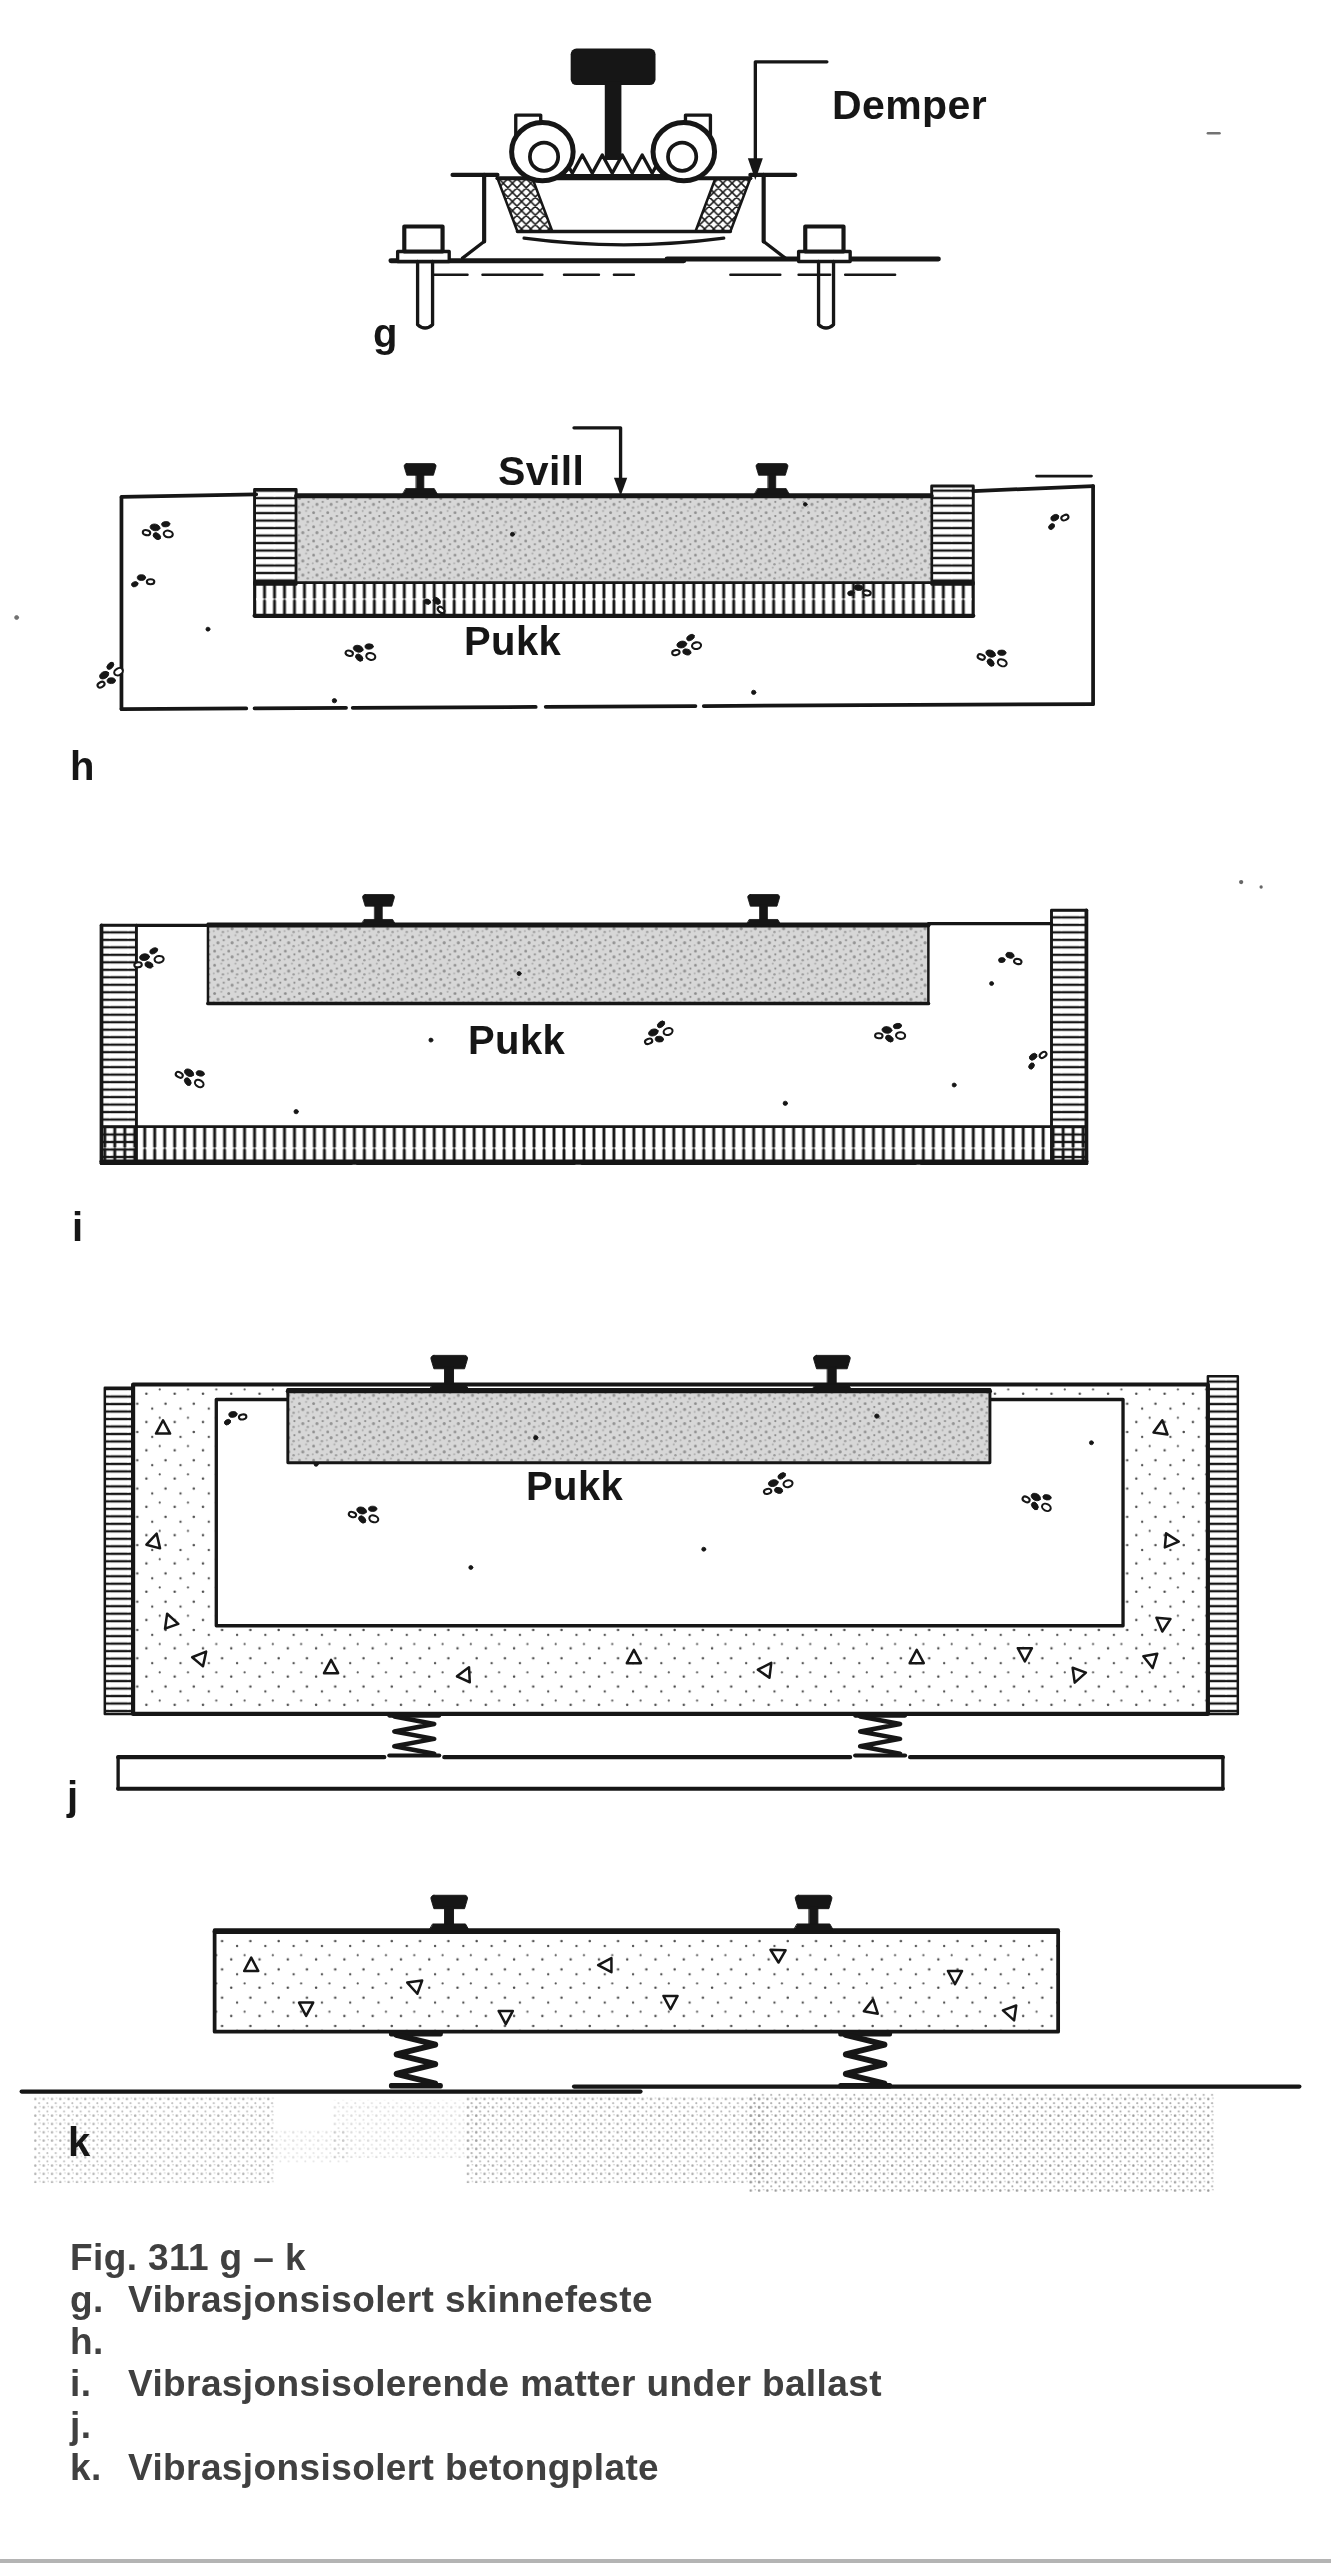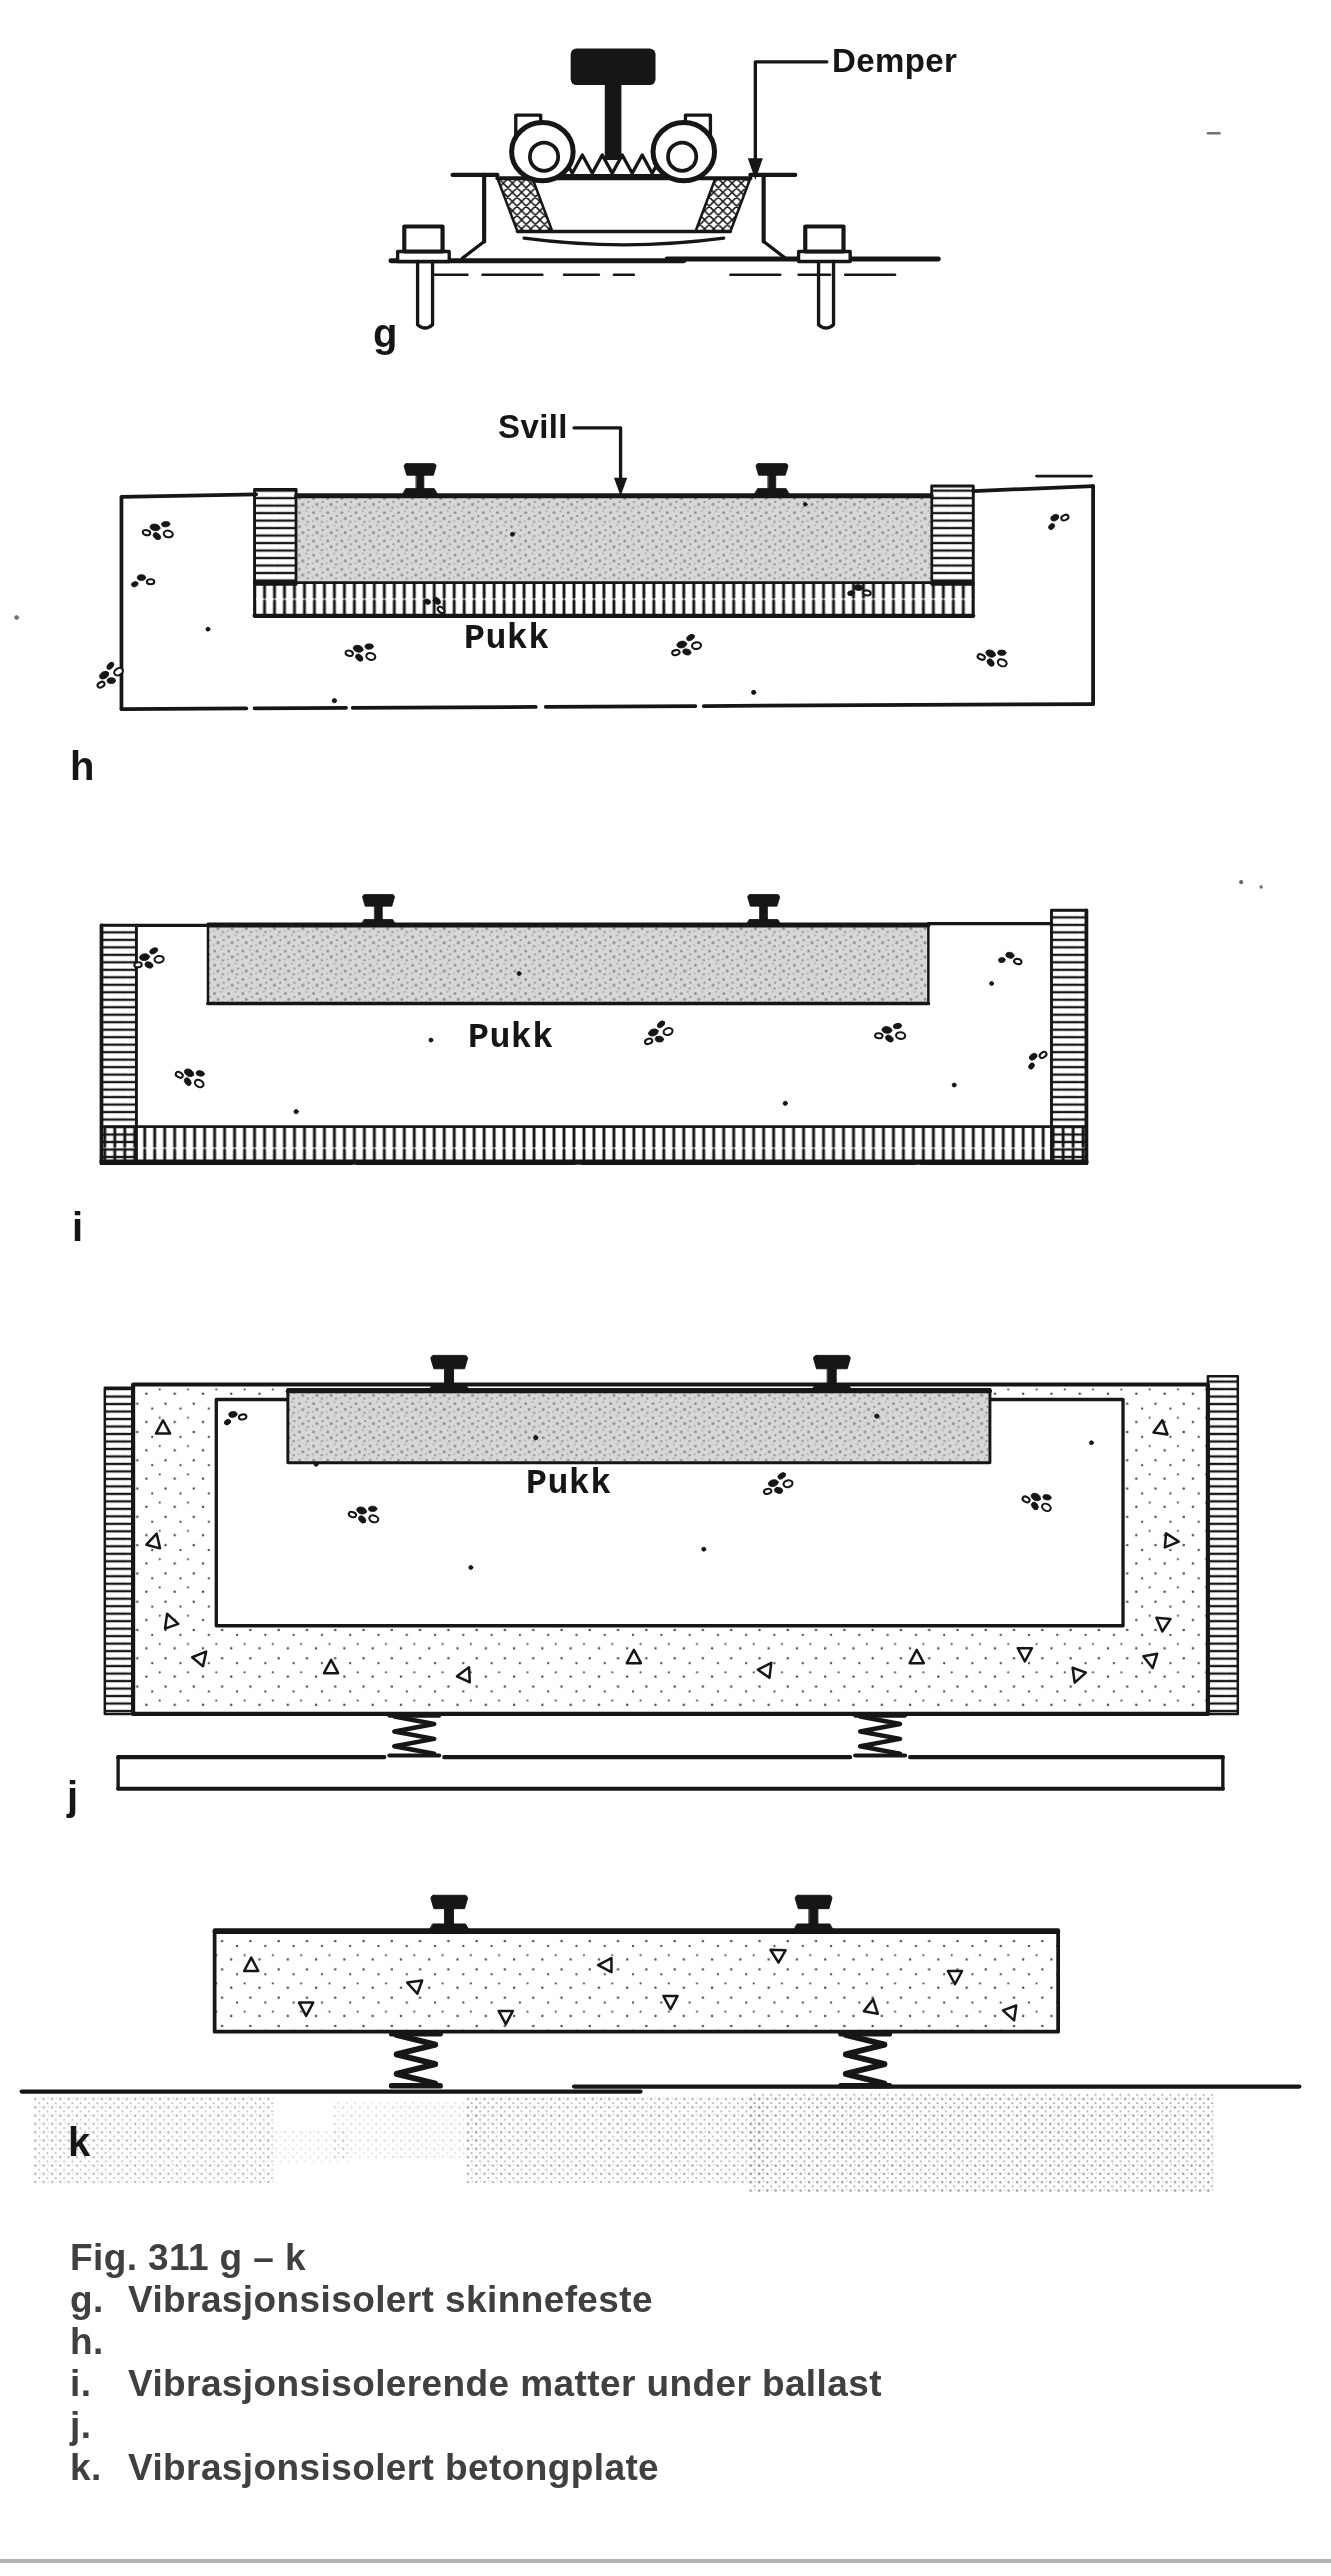--- a/index.html
+++ b/index.html
@@ -12,22 +12,22 @@
     overflow:hidden;
   }
   .art{position:absolute;left:0;top:0;}
   .lbl{
     position:absolute;
     color:#161616;
     font-weight:700;
     white-space:nowrap;
     letter-spacing:0.4px;
   }
-  .ann{font-size:33px;}           
-  .mat{font-size:35px;font-family:Liberation Mono, monospace;}           
+  .ann{font-size:41px;margin-top:40px;}           
+  .mat{font-size:40px;}           
   .letter{font-size:40px;font-weight:700;}
   .caption{
     position:absolute;left:70px;top:2237px;width:1165px;
     color:#404040;font-weight:700;font-size:37px;line-height:42px;
     letter-spacing:0.4px;
   }
   .cap-item{display:flex;}
   .cap-key{width:58px;flex:0 0 58px;}
   .divider{
     position:absolute;left:0;top:2559px;width:1331px;height:4.2px;

